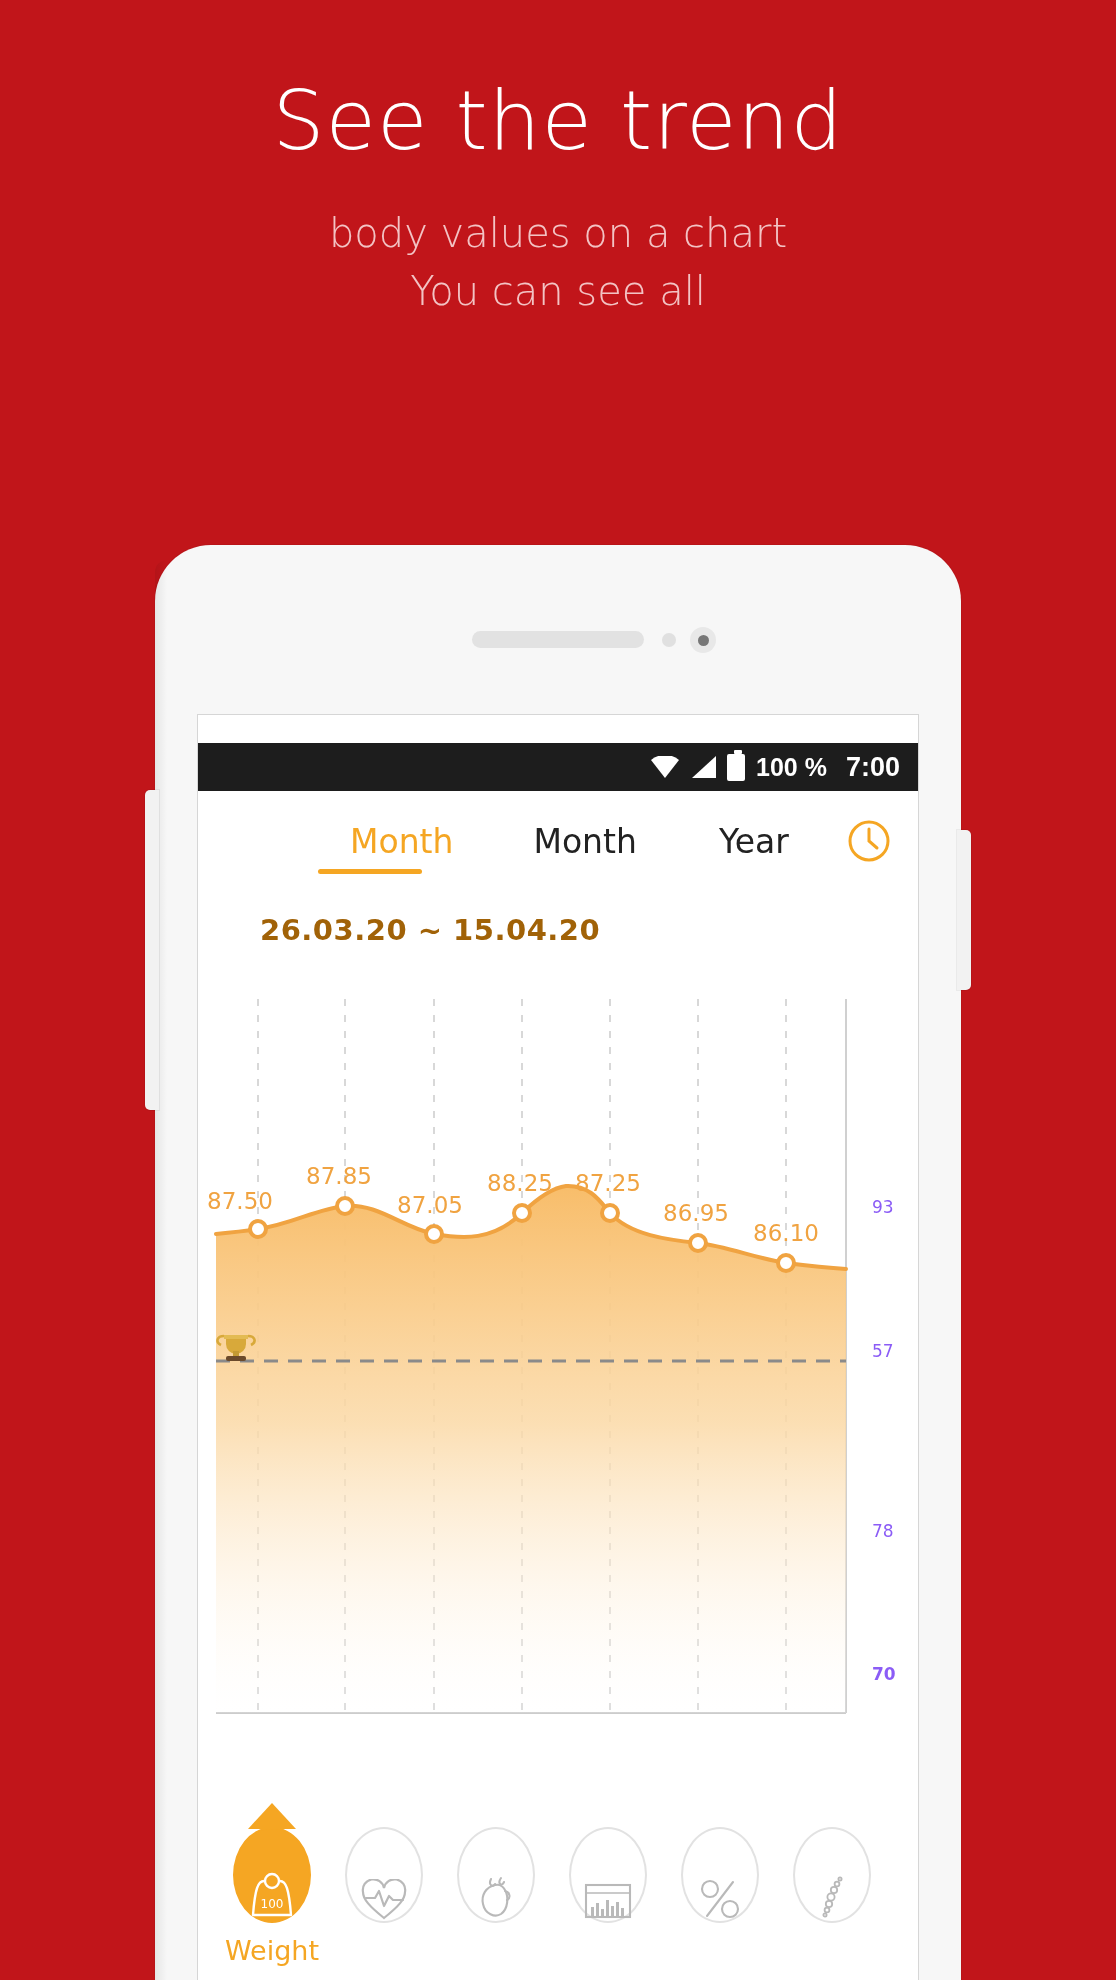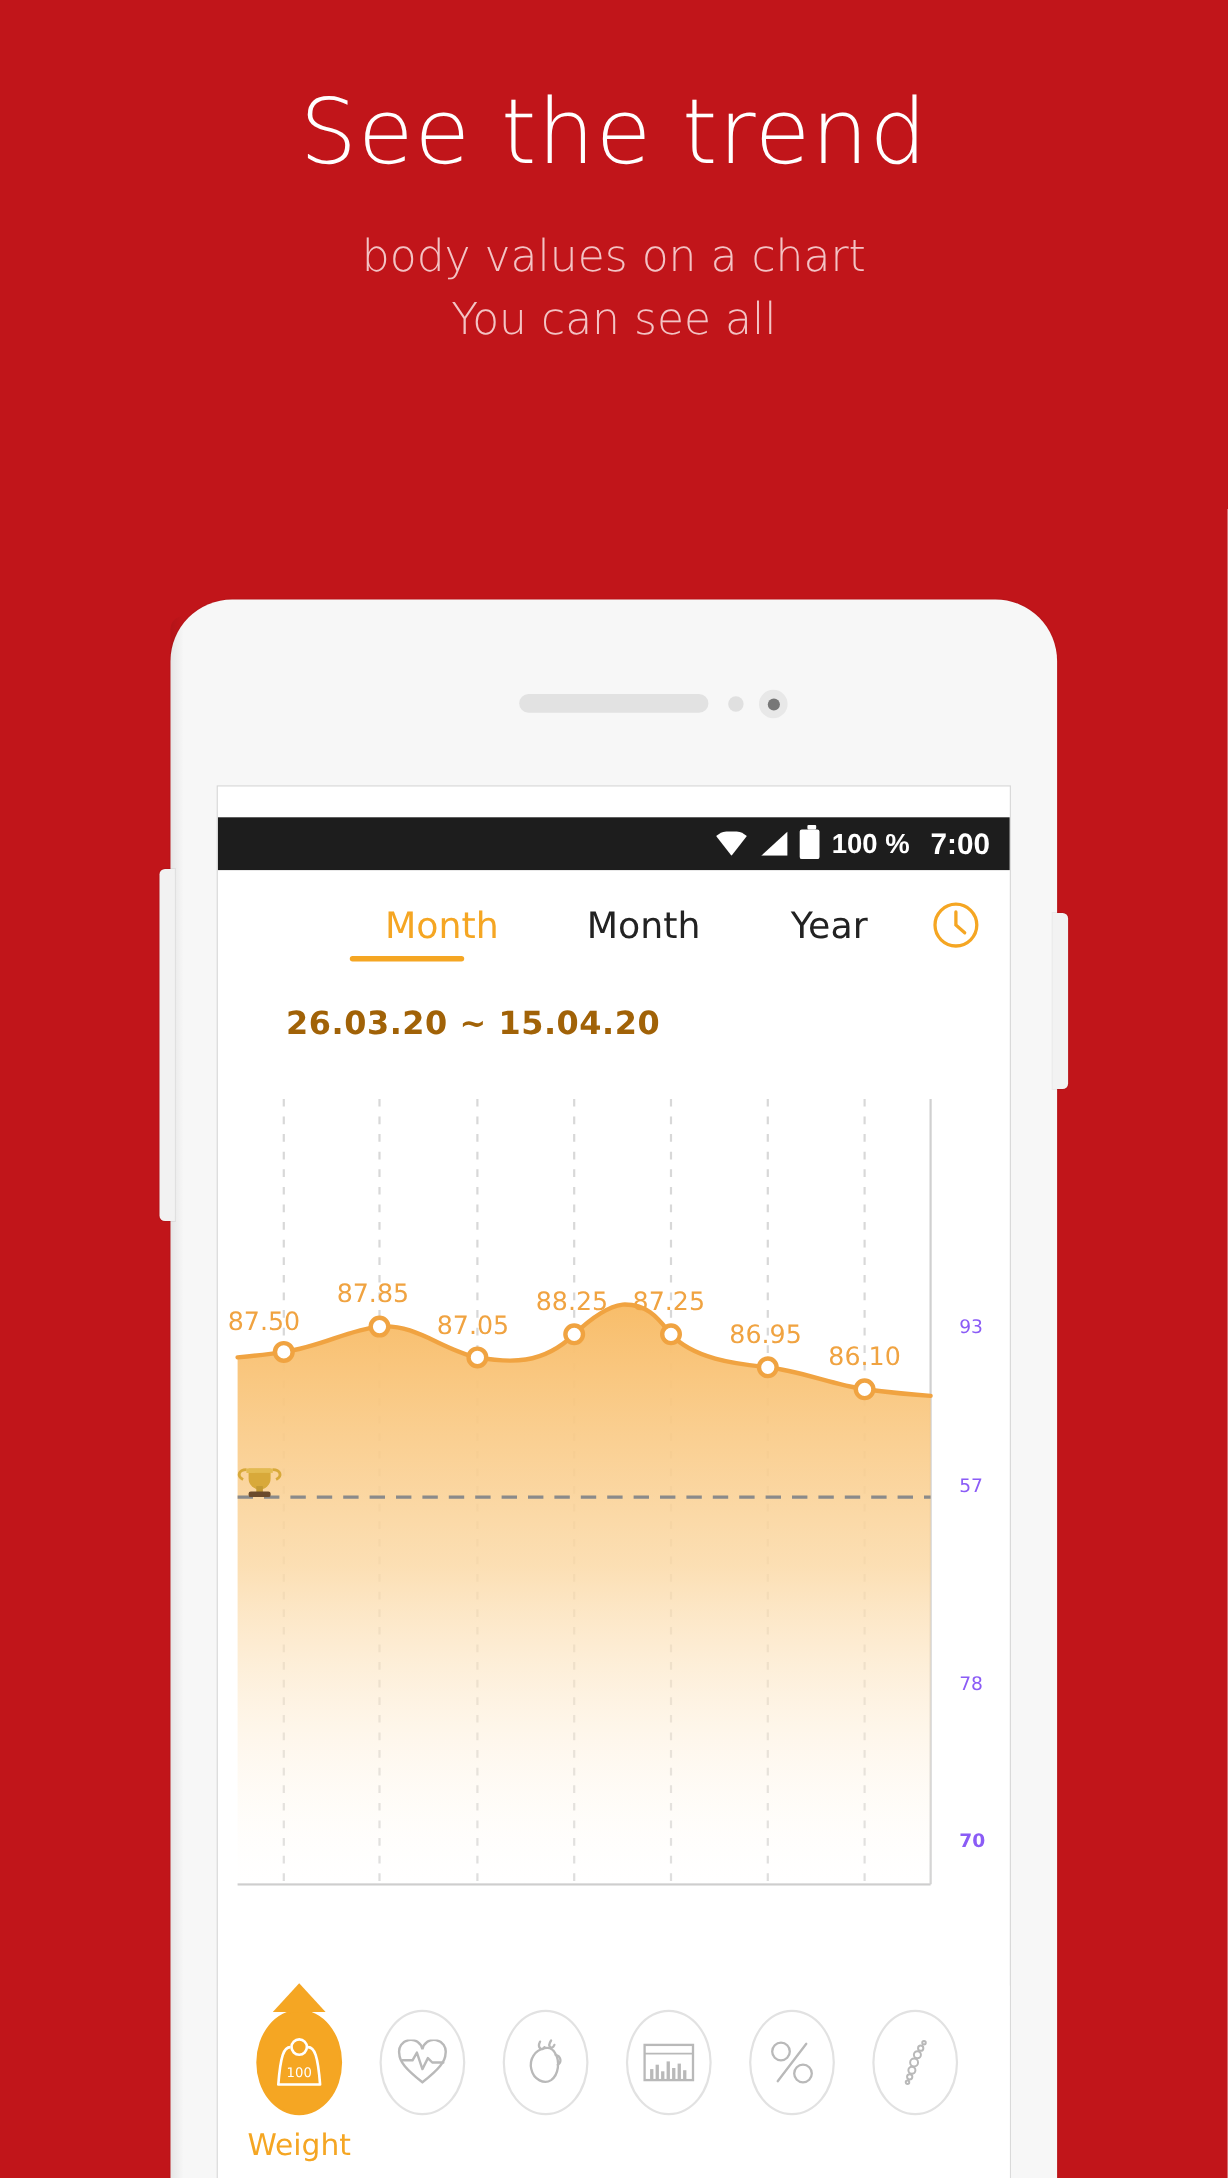--- a/index.html
+++ b/index.html
@@ -116,21 +116,21 @@
   }
 
   
   .bottomnav {
     position:absolute; left:0; bottom:0; width:720px; height:175px;
     background:#fff; display:flex; align-items:flex-start; padding:22px 0 0 18px;
   }
   .navitem { width:112px; display:flex; flex-direction:column; align-items:center; position:relative; }
   .navcircle {
     width:78px; height:96px; border-radius:50%; border:2px solid #e2e2e2;
-    display:flex; align-items:center; justify-content:center; background:#fff;
+    display:flex; align-items:flex-end; justify-content:center; background:#fff;
   }
   .navitem.active .navcircle { background:#f5a623; border-color:#f5a623; }
   .pointer {
     position:absolute; top:-24px; left:50%; transform:translateX(-50%);
     width:0; height:0; border-left:24px solid transparent; border-right:24px solid transparent;
     border-bottom:26px solid #f5a623;
   }
   .navlabel {
     margin-top:12px; font-size:27px; color:#f5a623; font-family:"DejaVu Sans", sans-serif;
   }

